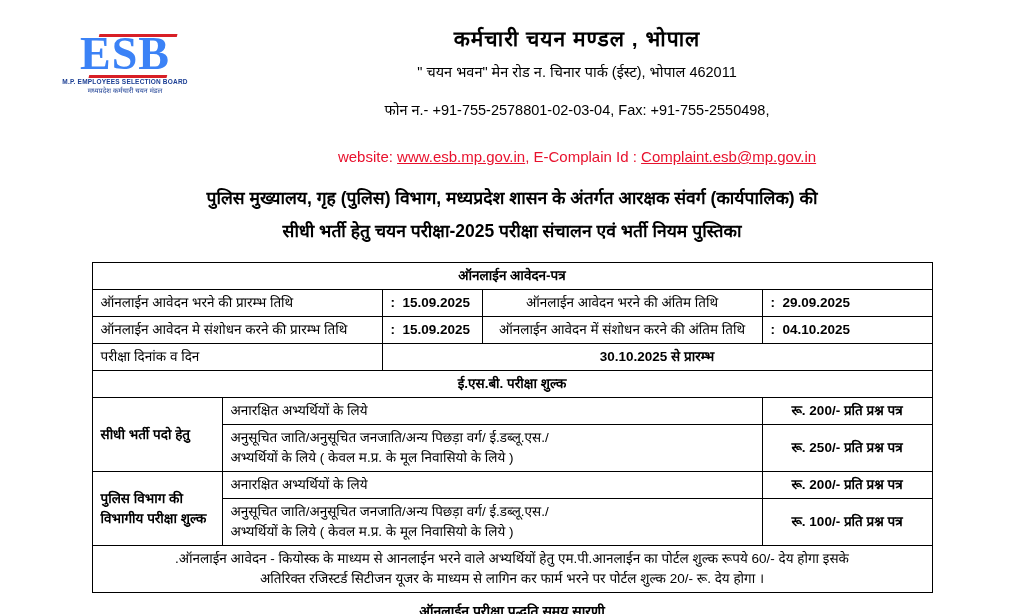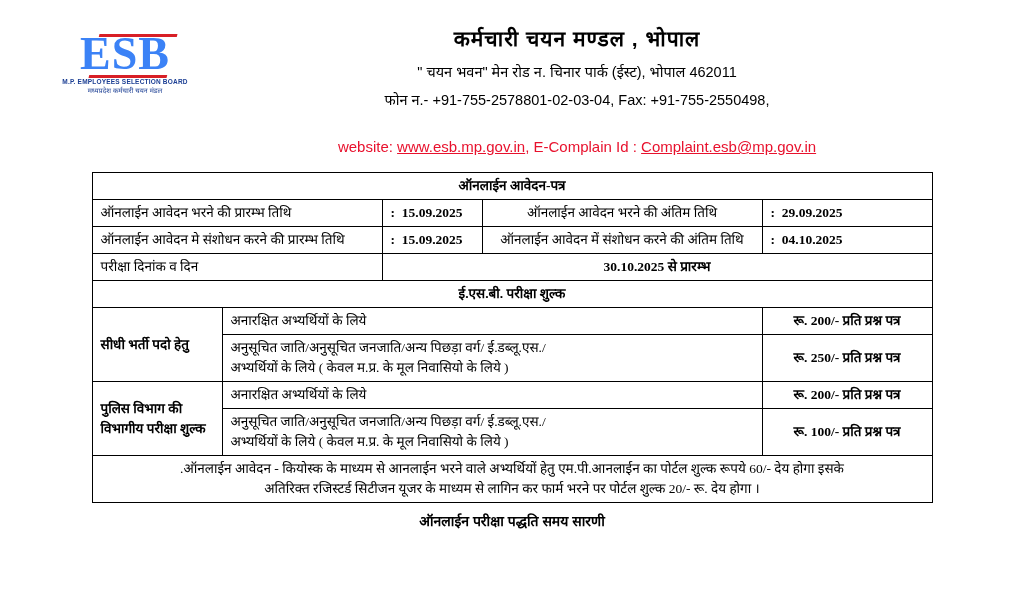--- a/index.html
+++ b/index.html
@@ -86,21 +86,21 @@
     letter-spacing: 1px;
     line-height: 30px;
   }
   .org-addr {
     font-size: 14.5px;
     margin-top: 7px;
     line-height: 22px;
   }
   .org-phone {
     font-size: 14.5px;
-    margin-top: 6px;
+    margin-top: 16px;
     line-height: 22px;
     text-align: center;
   }
   .org-web {
     font-size: 15px;
     color: #e8112d;
     margin-top: 25px;
     line-height: 22px;
   }
   .org-web .ul {
@@ -116,21 +116,20 @@
     margin-top: 14px;
     padding: 0 8px;
   }
 
   
   table.main {
     border-collapse: collapse;
     width: 840px;
     margin: 14px auto 0 auto;
     table-layout: fixed;
-    font-family: Liberation Serif, serif;
   }
   table.main td {
     border: 1px solid #000000;
     padding: 3px 8px;
     font-size: 13.5px;
     vertical-align: middle;
     line-height: 20px;
   }
   .c-center { text-align: center; }
   .row-h { height: 27px; }
@@ -195,20 +194,24 @@
     <div class="head-text">
       <div class="org-name">कर्मचारी चयन मण्डल , भोपाल</div>
       <div class="org-addr">" चयन भवन" मेन रोड न. चिनार पार्क (ईस्ट), भोपाल 462011</div>
       <div class="org-phone">फोन न.- +91-755-2578801-02-03-04, Fax: +91-755-2550498,</div>
       <div class="org-web">
         <span>website: </span><span class="ul">www.esb.mp.gov.in</span><span>,  E-Complain  Id : </span><span class="ul">Complaint.esb@mp.gov.in</span>
       </div>
     </div>
   </div>
 
+  <div class="doc-title">
+    <div>पुलिस मुख्यालय, गृह (पुलिस) विभाग, मध्यप्रदेश शासन के अंतर्गत आरक्षक संवर्ग (कार्यपालिक) की</div>
+    <div>सीधी भर्ती हेतु चयन परीक्षा-2025 परीक्षा संचालन एवं भर्ती नियम पुस्तिका</div>
+  </div>
 
   <table class="main">
     <colgroup>
       <col style="width:130px">
       <col style="width:160px">
       <col style="width:100px">
       <col style="width:260px">
       <col style="width:20px">
       <col style="width:170px">
     </colgroup>

